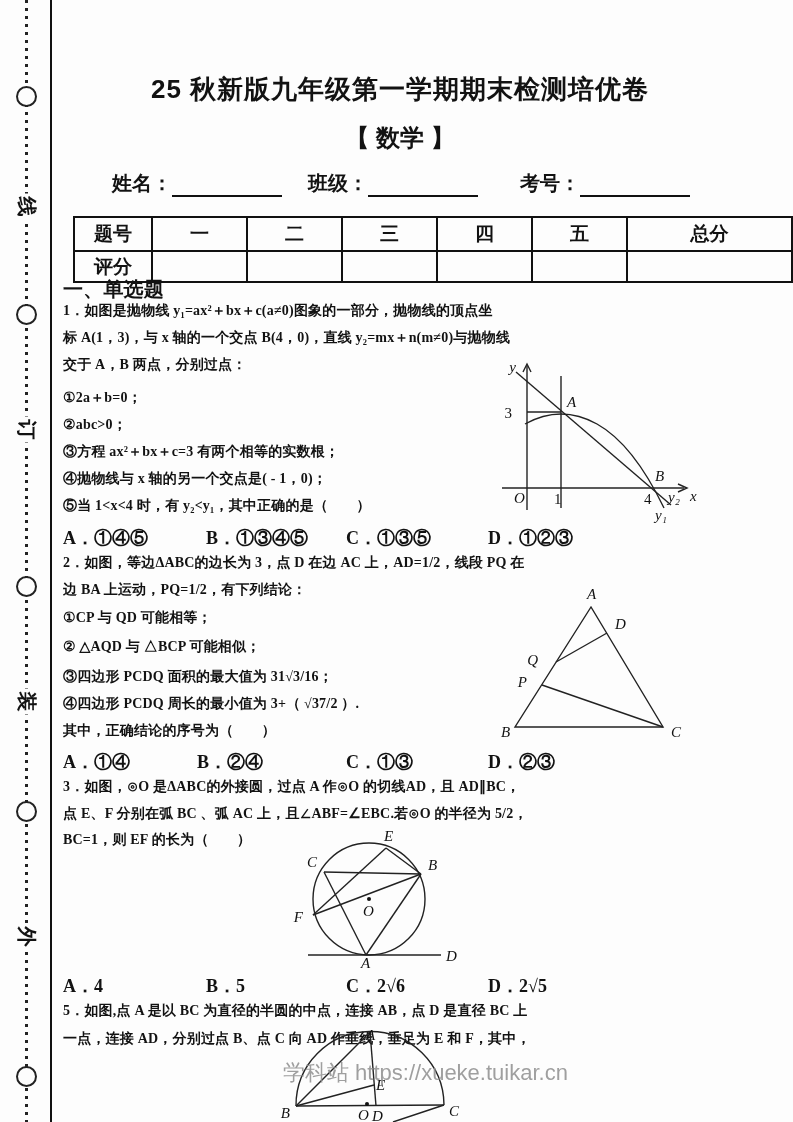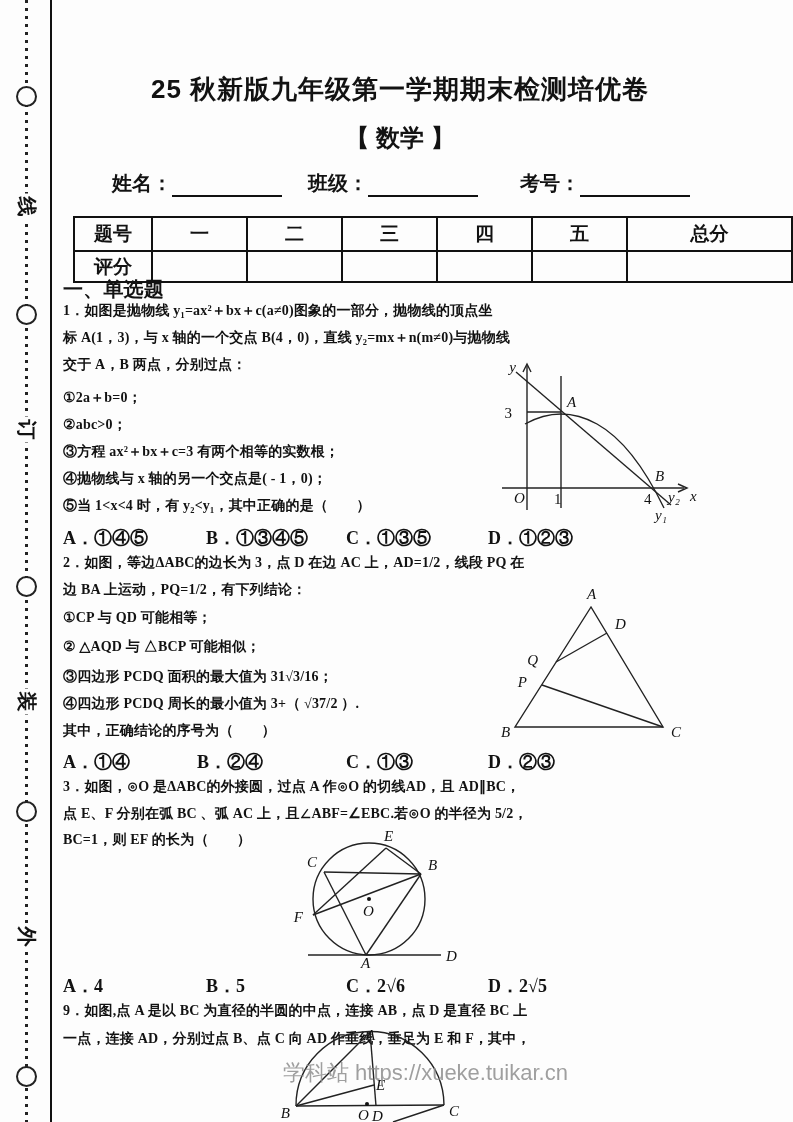--- a/index.html
+++ b/index.html
@@ -178,21 +178,21 @@
     <line class="stroke" x1="133" y1="18" x2="168" y2="44"></line>
     <text class="figlabel" x="131" y="11">E</text>
     <text class="figlabel" x="64" y="37" text-anchor="end">C</text>
     <text class="figlabel" x="175" y="40">B</text>
     <text class="figlabel" x="50" y="92" text-anchor="end">F</text>
     <text class="figlabel" x="110" y="86">O</text>
     <text class="figlabel" x="108" y="138">A</text>
     <text class="figlabel" x="193" y="131">D</text>
   </svg>
 
-  <div class="line" style="top:1002px">9．如图,点 A 是以 BC 为直径的半圆的中点，连接 AB，点 D 是直径 BC 上</div>
+  <div class="line" style="top:1002px">5．如图,点 A 是以 BC 为直径的半圆的中点，连接 AB，点 D 是直径 BC 上</div>
   <div class="line" style="top:1030px">一点，连接 AD，分别过点 B、点 C 向 AD 作垂线，垂足为 E 和 F，其中，</div>
 
   <svg style="left:268px;top:1028px" width="205" height="94" viewBox="0 0 205 94">
     <path class="stroke" d="M28,78 A74,74 0 0 1 176,77"></path>
     <line class="stroke" x1="28" y1="78" x2="176" y2="77"></line>
     <line class="stroke" x1="28" y1="78" x2="102" y2="4"></line>
     <line class="stroke" x1="102" y1="4" x2="108" y2="78"></line>
     <line class="stroke" x1="28" y1="78" x2="106" y2="57"></line>
     <line class="stroke" x1="176" y1="77" x2="125" y2="94"></line>
     <circle cx="99" cy="76" r="2" fill="#111"></circle>

